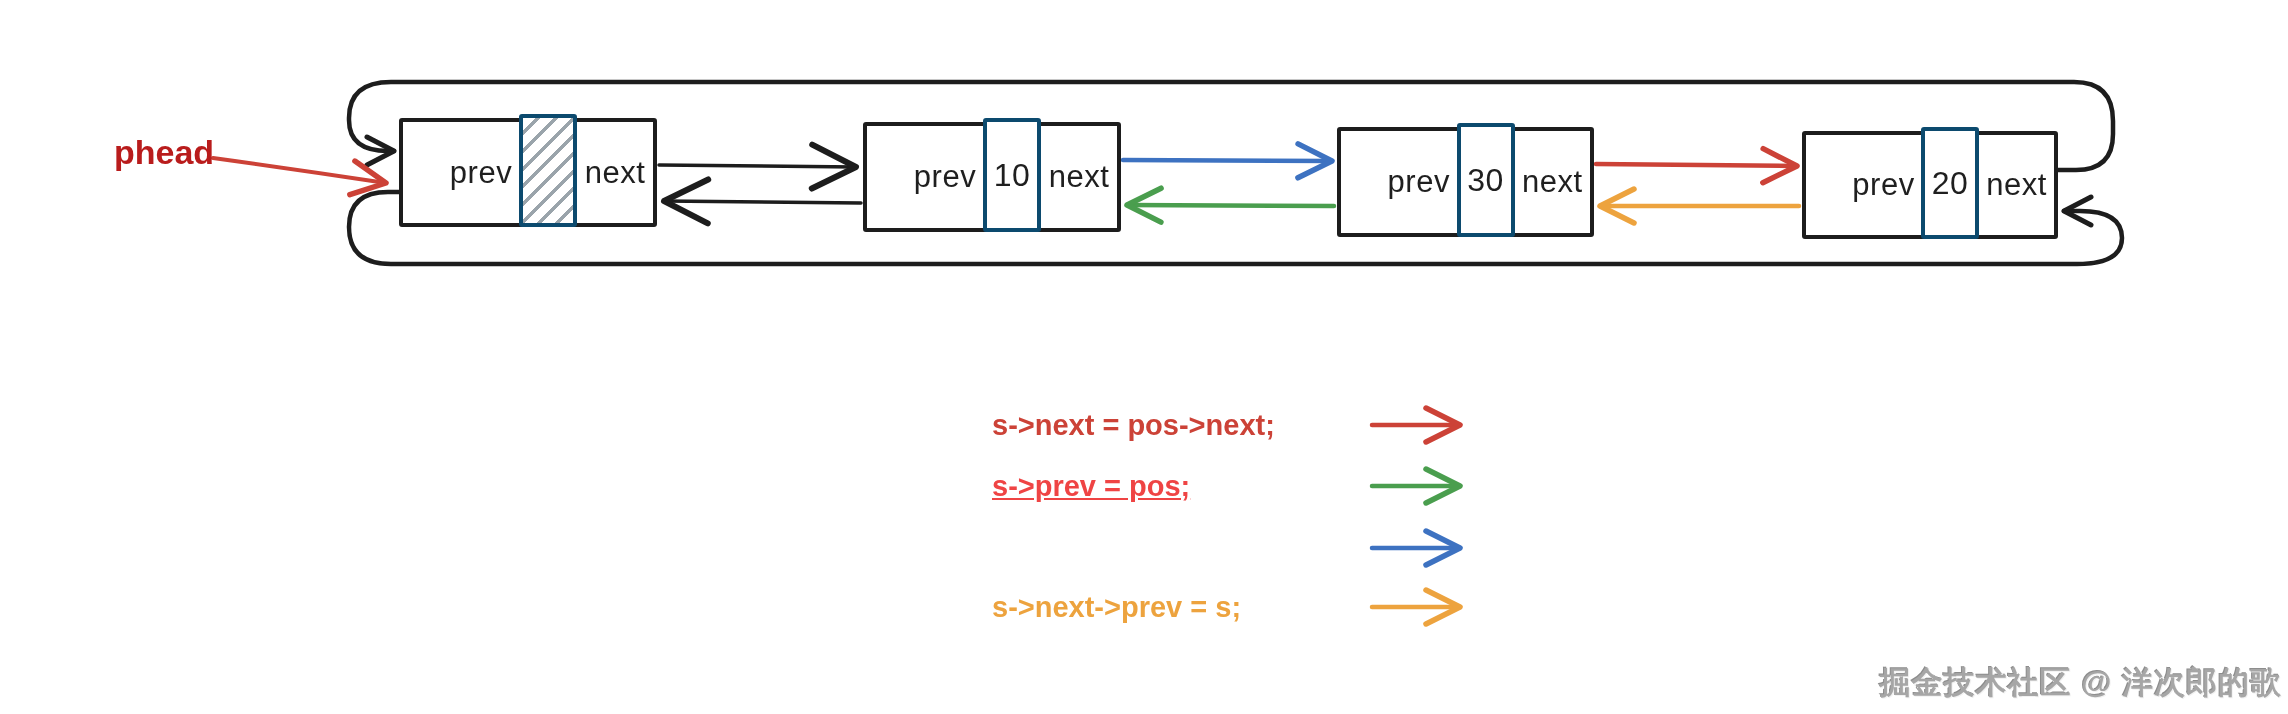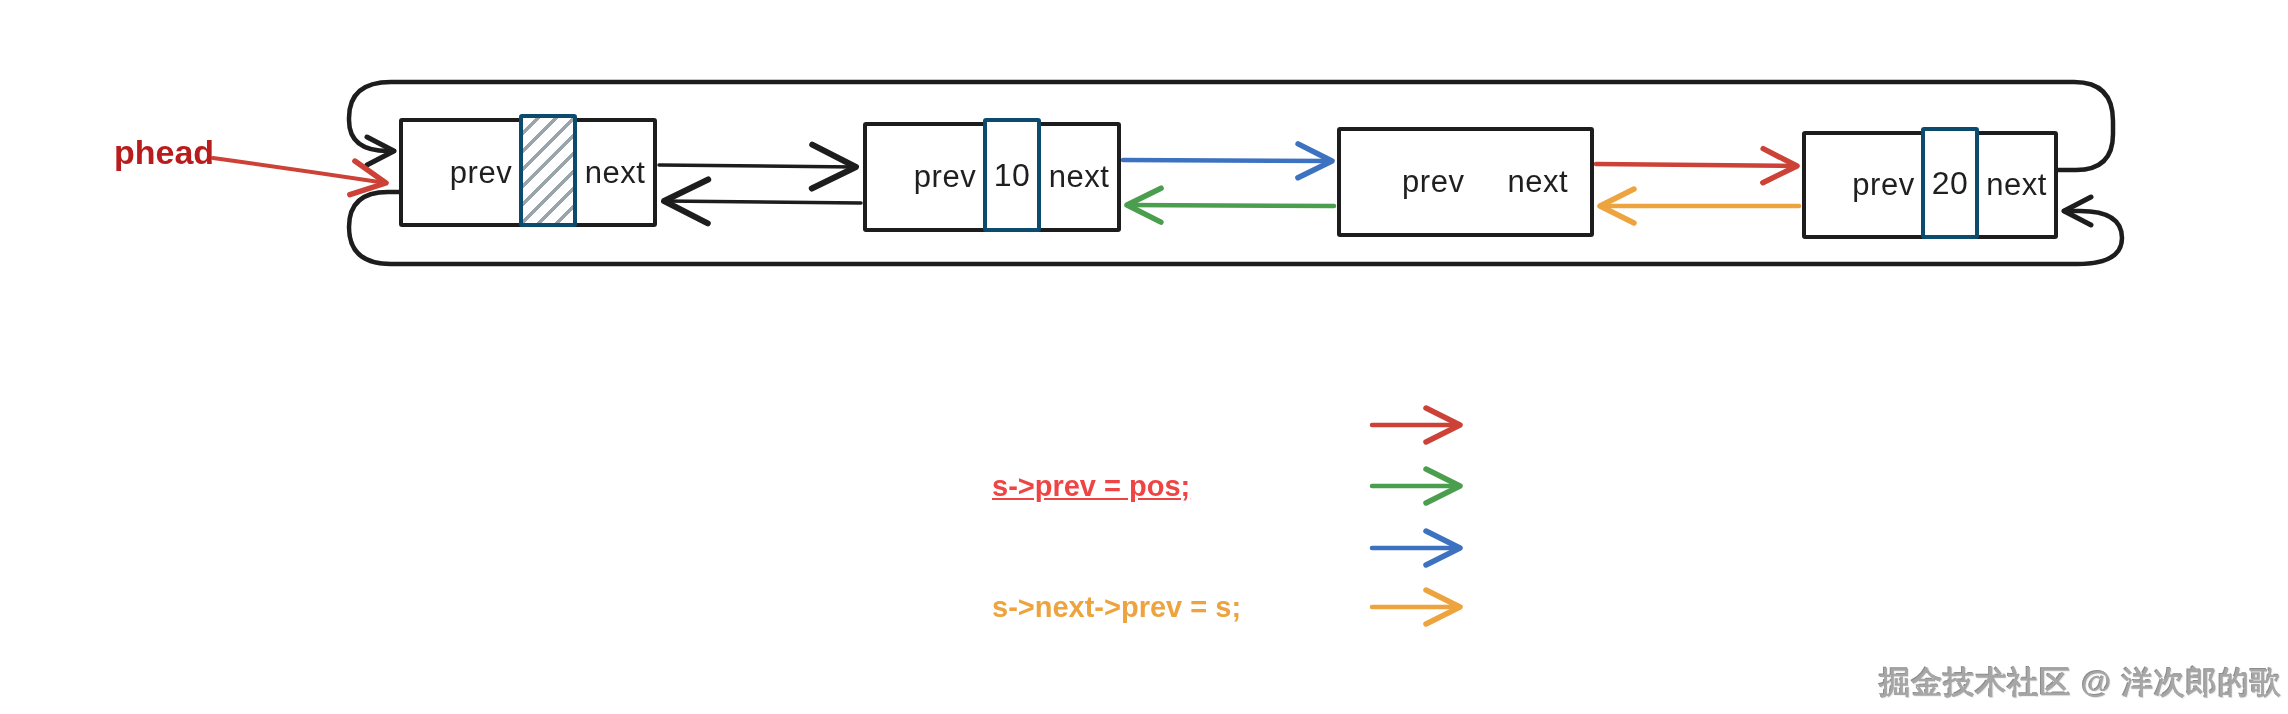--- a/index.html
+++ b/index.html
@@ -110,27 +110,29 @@
   </div>
 
   <div class="node" style="left:863px;top:122px;width:258px;height:110px">
     <div class="cell side">prev</div>
     <div class="cell mid">10</div>
     <div class="cell side">next</div>
   </div>
 
   <div class="node" style="left:1337px;top:127px;width:257px;height:110px">
     <div class="cell side">prev</div>
+    <div class="cell mid">30</div>
     <div class="cell side">next</div>
   </div>
 
   <div class="node" style="left:1802px;top:131px;width:256px;height:108px">
     <div class="cell side">prev</div>
     <div class="cell mid">20</div>
     <div class="cell side">next</div>
   </div>
 
+  <div class="legend-code" style="top: 407px; color: rgb(204, 66, 55);">s-&gt;next = pos-&gt;next;</div>
   <div class="legend-code" style="top: 468px; color: #ef4444; text-decoration: underline;">s-&gt;prev = pos;</div>
   <div class="legend-code" style="top: 589px; color: rgb(237, 163, 62);">s-&gt;next-&gt;prev = s;</div>
 
   <div class="watermark" style="color: rgb(166, 166, 166);">掘金技术社区 @ 洋次郎的歌</div>
 
 </div>
 
 </body></html>

